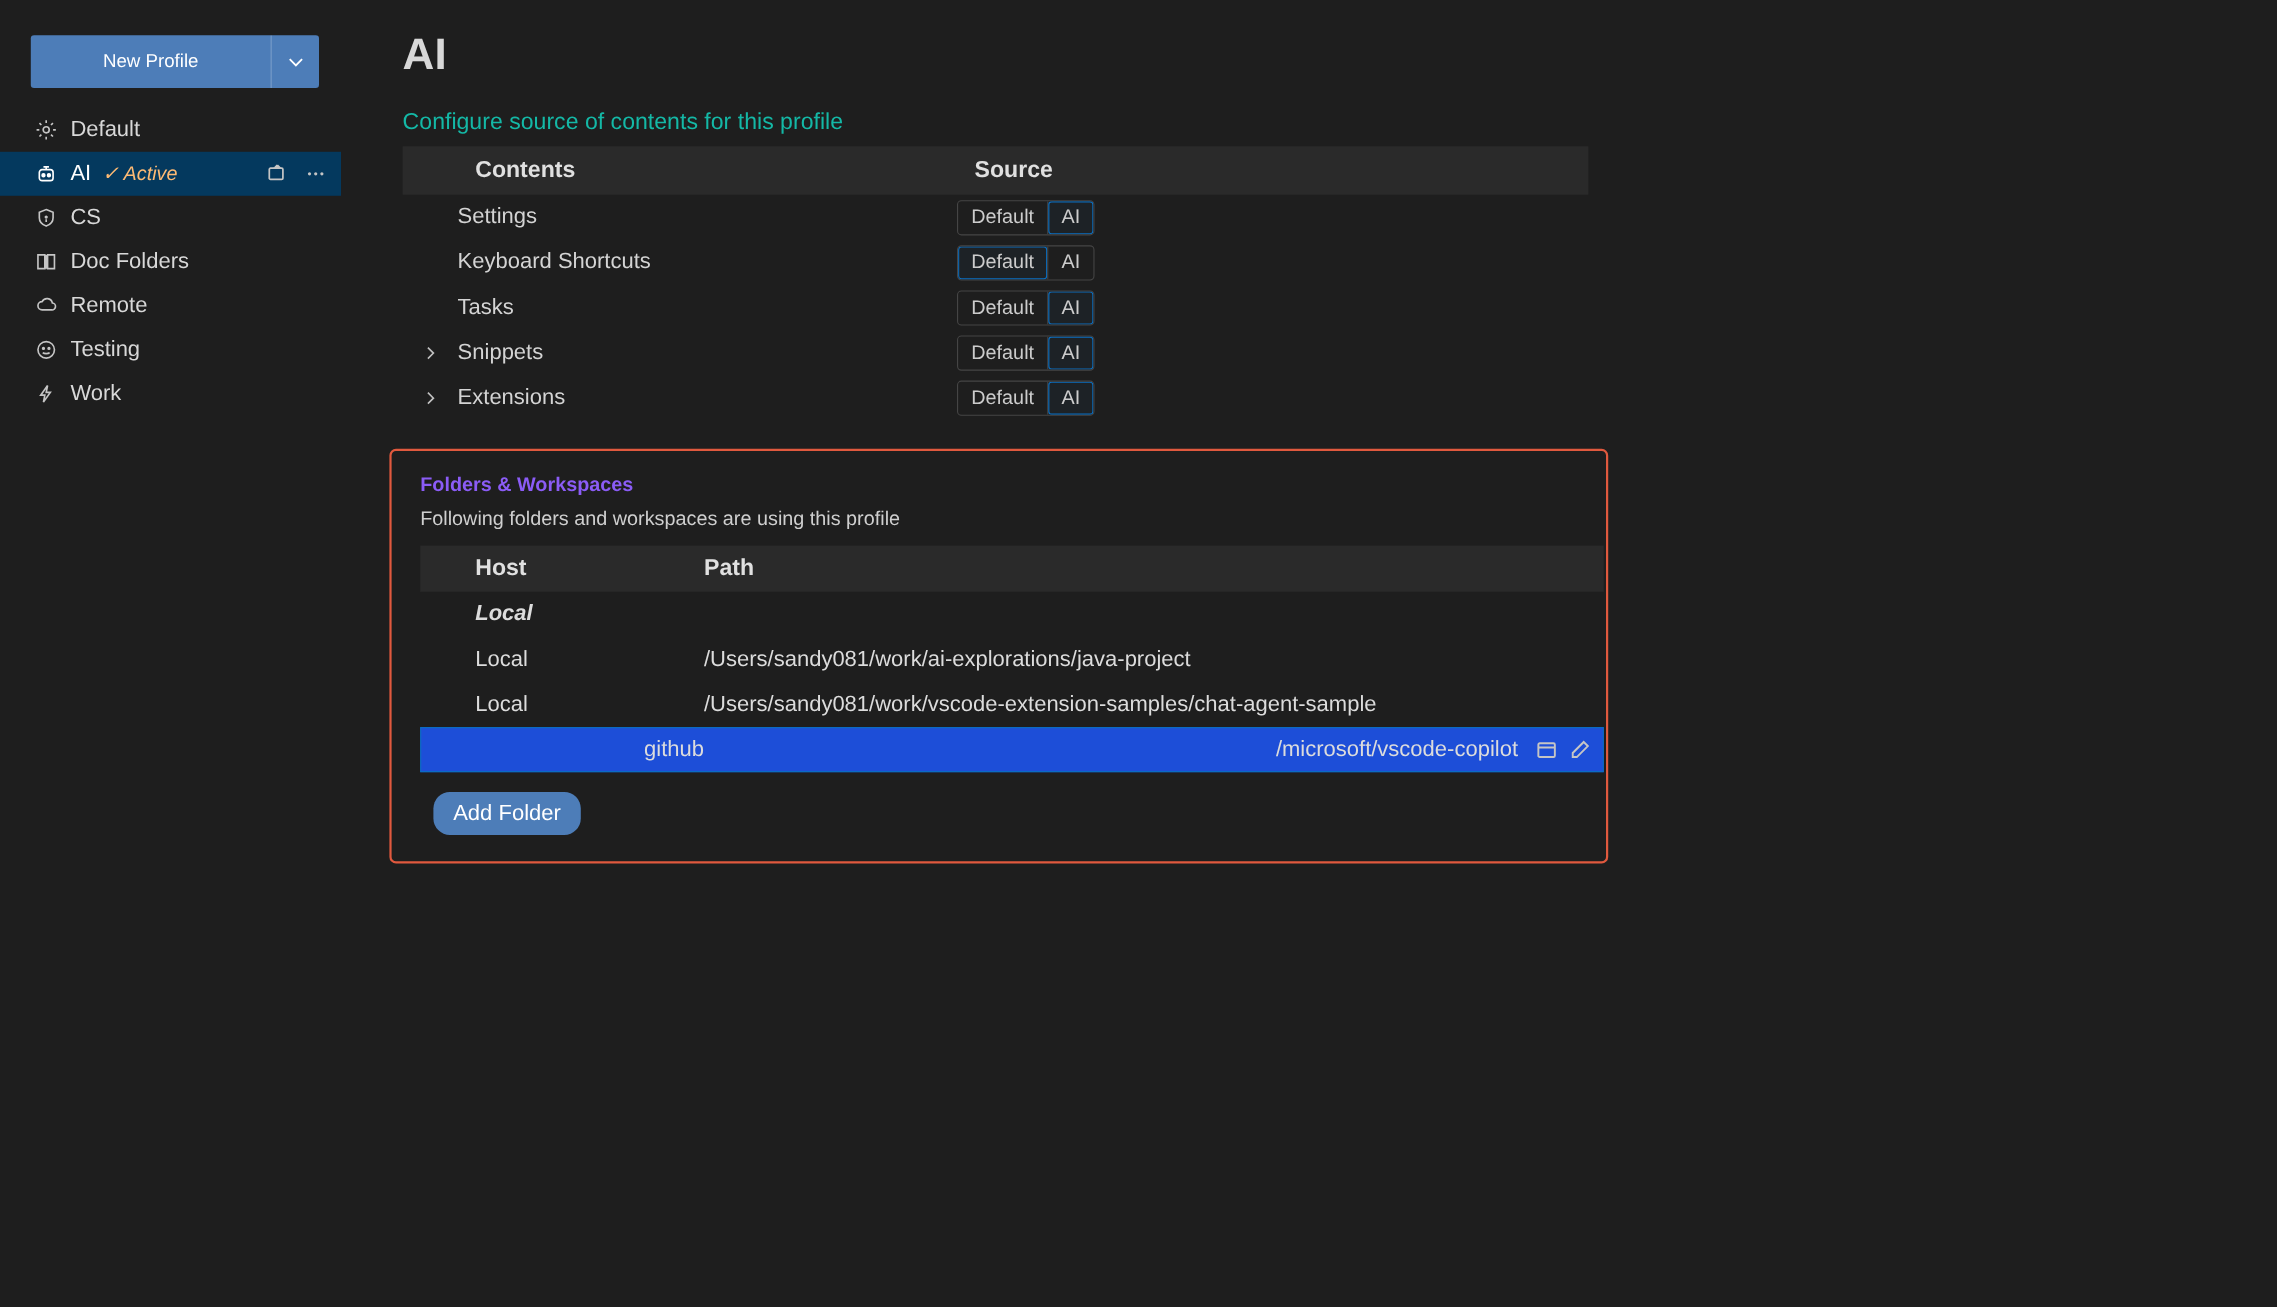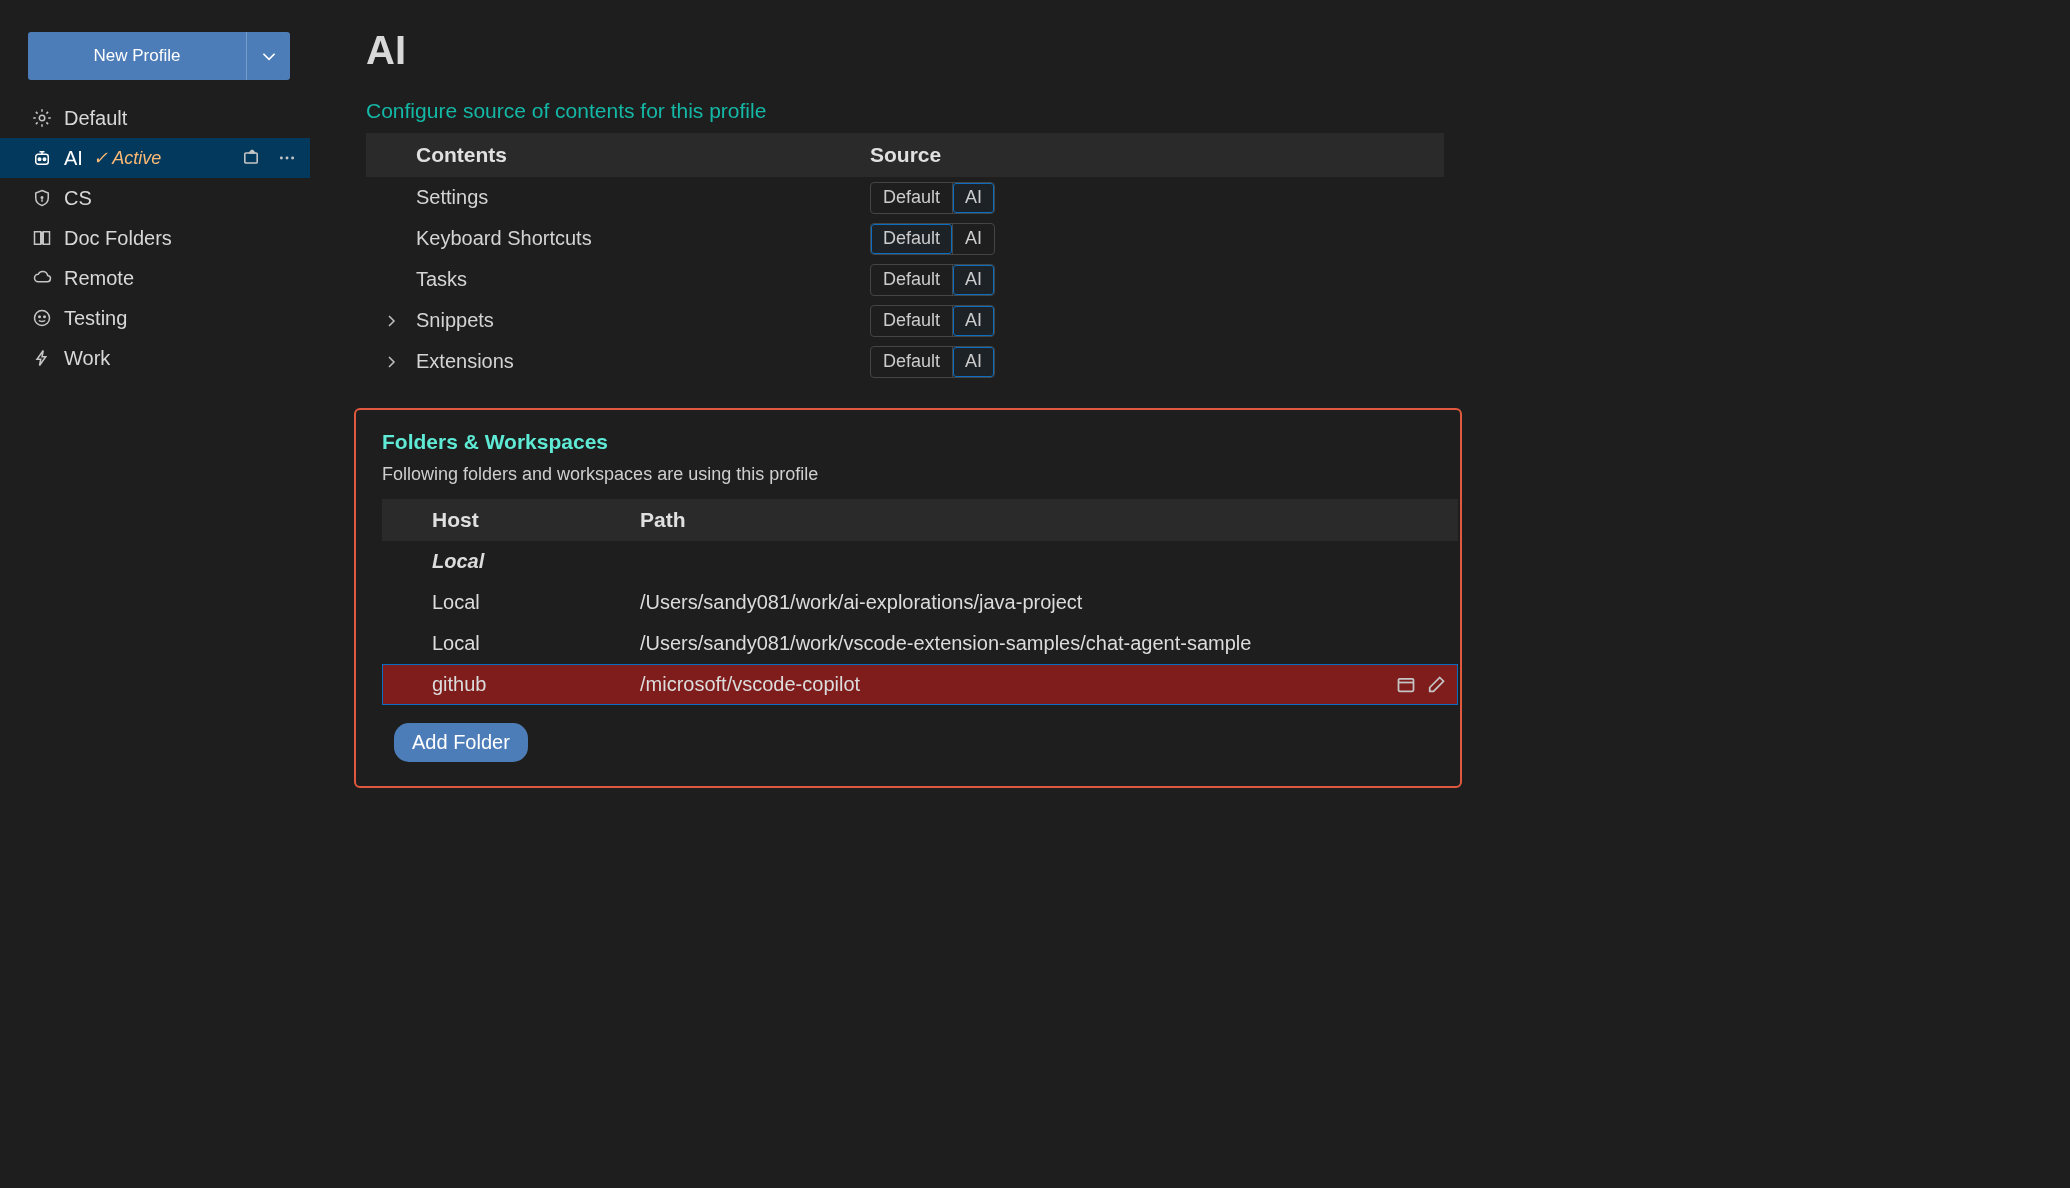--- a/index.html
+++ b/index.html
@@ -88,21 +88,21 @@
 .ct-header {
   display: flex;
   background: #2a2a2a;
   height: 44px;
   align-items: center;
   font-weight: 700;
   color: #e0e0e0;
   font-size: 21px;
 }
 .ct-col-expand { width: 50px; }
-.ct-col-name { width: 454px; padding-left: 0; }
+.ct-col-name { width: 454px; padding-left: 0; margin-left: 16px; }
 .ct-col-source { flex: 1; }
 
 .ct-row {
   display: flex;
   align-items: center;
   height: 41px;
   font-size: 20px;
   color: #d4d4d4;
 }
 .ct-chevron { width: 50px; display:flex; justify-content:center; align-items:center; color:#c0c0c0; }
@@ -139,22 +139,22 @@
   border: 2px solid #e0593e;
   border-radius: 6px;
   margin-top: 26px;
   padding: 20px 0 24px 12px;
   width: 1108px;
   margin-left: -12px;
 }
 
 .hl-title {
   font-weight: 700;
-  font-size: 21px;
-  color: #5eead4;
+  font-size: 18px;
+  color: #8b5cf6;
   margin-left: 14px;
 }
 .hl-desc {
   color: #cfcfcf;
   font-size: 18px;
   margin: 10px 0 10px 14px;
 }
 
 .fw-table { margin: 14px 0 0 14px; width: 1076px; }
 .fw-header {
@@ -171,23 +171,24 @@
 
 .fw-row {
   display: flex;
   align-items: center;
   height: 41px;
   font-size: 20px;
   color: #dcdcdc;
 }
 .fw-row.italic .fw-host, .fw-row.italic .fw-path { font-style: italic; font-weight: 700; }
 .fw-row.selected {
-  background: #7f1d1d;
+  background: #1d4ed8;
   outline: 1px solid #0a6fc2;
   outline-offset: -1px;
+  text-align: right;
 }
 .fw-host { width: 258px; padding-left: 50px; }
 .fw-path { flex: 1; }
 .fw-actions { width: 78px; display:flex; gap:10px; justify-content:flex-end; padding-right:12px; color:#c5c5c5;}
 
 .add-folder-btn {
   margin: 18px 0 0 26px;
   background: #4d7db8;
   color: #ffffff;
   border: none;

